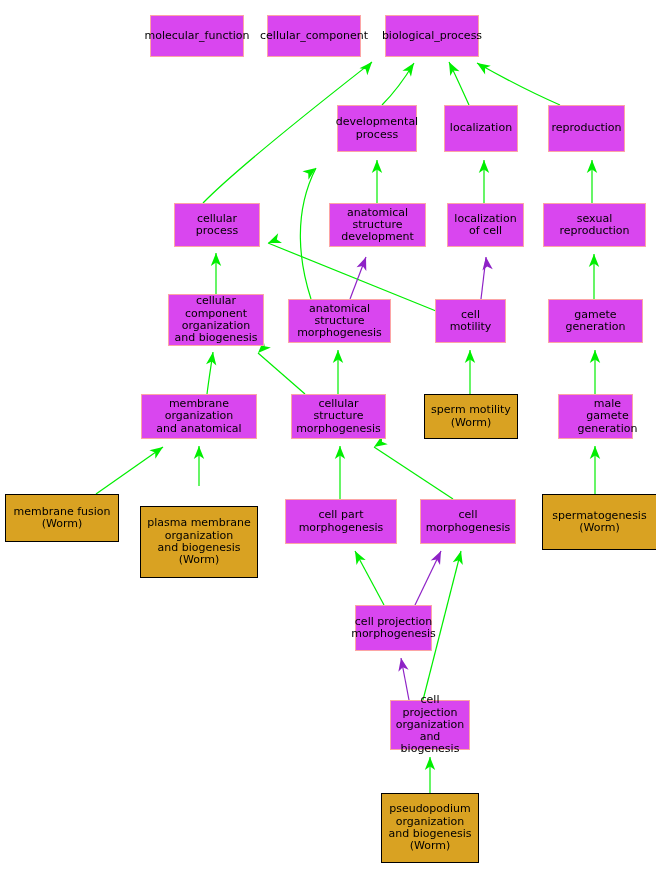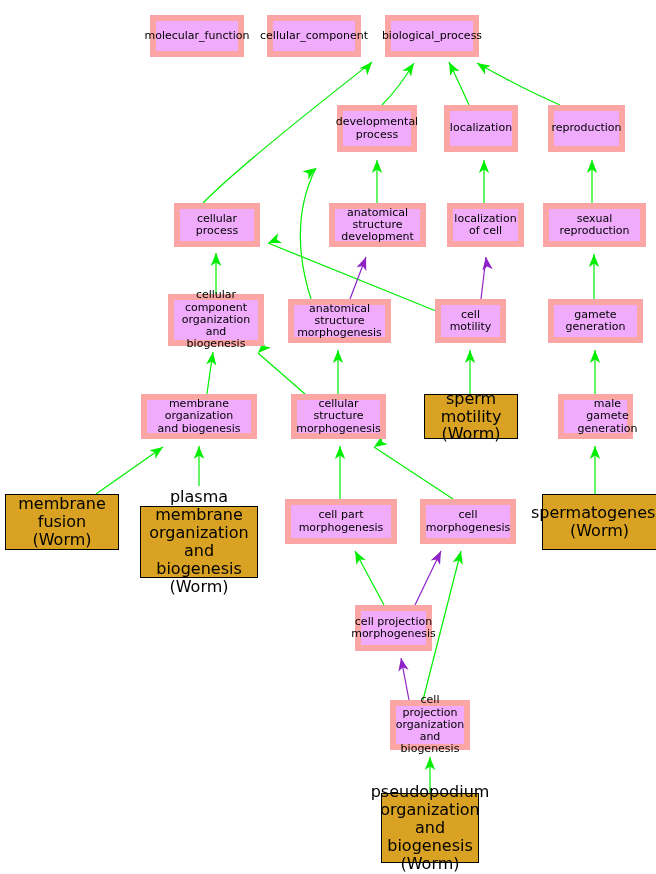--- a/index.html
+++ b/index.html
@@ -1,25 +1,25 @@
 <!DOCTYPE html>
 <html><head>
 <meta charset="utf-8">
 <style>
   html,body{margin:0;padding:0;background:#ffffff;}
   #page{position:relative;width:656px;height:874px;background:#ffffff;
         font-family:"DejaVu Sans","Liberation Sans",sans-serif;overflow:hidden;}
   #edges{position:absolute;left:0;top:0;width:656px;height:874px;pointer-events:none;}
-  .node{position:absolute;box-sizing:border-box;border:6px solid #fca5a5;
-        background:#f0abfc;display:flex;align-items:center;justify-content:center;
+  .node{position:absolute;box-sizing:border-box;border:1px solid #fca5a5;
+        background:#d946ef;display:flex;align-items:center;justify-content:center;
         text-align:center;color:#000000;line-height:1.12;}
   .node .lbl{display:block;padding:0 3px;white-space:pre-line;}
   .node.root{font-size:11px;}
   .node.std{font-size:11px;}
-  .node.worm{background:#D9A222;border:1px solid #000000;font-size:16px;}
+  .node.worm{background:#D9A222;border:1px solid #000000;font-size:11px;}
 </style>
 </head>
 <body>
 
 <div id="page">
   <svg id="edges" viewBox="0 0 656 874" xmlns="http://www.w3.org/2000/svg">
       <path d="M 203,203 C 240,165 330,95 372,62" stroke="#00EE00" stroke-width="1.2" fill="none"></path>
       <polygon points="0,0 -5.2,13 0,9.5 5.2,13" fill="#00EE00" transform="translate(372,62) rotate(41.25296124941927)"></polygon>
       <path d="M 382,105 C 395,92 405,78 414,63" stroke="#00EE00" stroke-width="1.2" fill="none"></path>
       <polygon points="0,0 -5.2,13 0,9.5 5.2,13" fill="#00EE00" transform="translate(414,63) rotate(34.37746770784939)"></polygon>
@@ -120,35 +120,35 @@
 morphogenesis</span>
       </div>
       <div class="node std" style="left: 435px; top: 299px; width: 71px; height: 44px;">
         <span class="lbl">cell motility</span>
       </div>
       <div class="node std" style="left: 548px; top: 299px; width: 95px; height: 44px;">
         <span class="lbl">gamete generation</span>
       </div>
       <div class="node std" style="left: 141px; top: 394px; width: 116px; height: 45px;">
         <span class="lbl">membrane organization
-and biogenesis</span>
+and anatomical</span>
       </div>
       <div class="node std" style="left: 291px; top: 394px; width: 95px; height: 45px;">
         <span class="lbl">cellular structure
 morphogenesis</span>
       </div>
       <div class="node worm" style="left: 424px; top: 394px; width: 94px; height: 45px;">
         <span class="lbl">sperm motility
 (Worm)</span>
       </div>
       <div class="node std" style="left: 558px; top: 394px; width: 75px; height: 45px; padding-left: 24px;">
         <span class="lbl">male gamete
 generation</span>
       </div>
-      <div class="node worm" style="left: 5px; top: 494px; width: 114px; height: 56px;">
+      <div class="node worm" style="left: 5px; top: 494px; width: 114px; height: 48px;">
         <span class="lbl">membrane fusion
 (Worm)</span>
       </div>
       <div class="node worm" style="left: 140px; top: 486px; width: 118px; height: 72px; margin-top: 20px;">
         <span class="lbl">plasma membrane
 organization
 and biogenesis
 (Worm)</span>
       </div>
       <div class="node std" style="left: 285px; top: 499px; width: 112px; height: 45px;">

